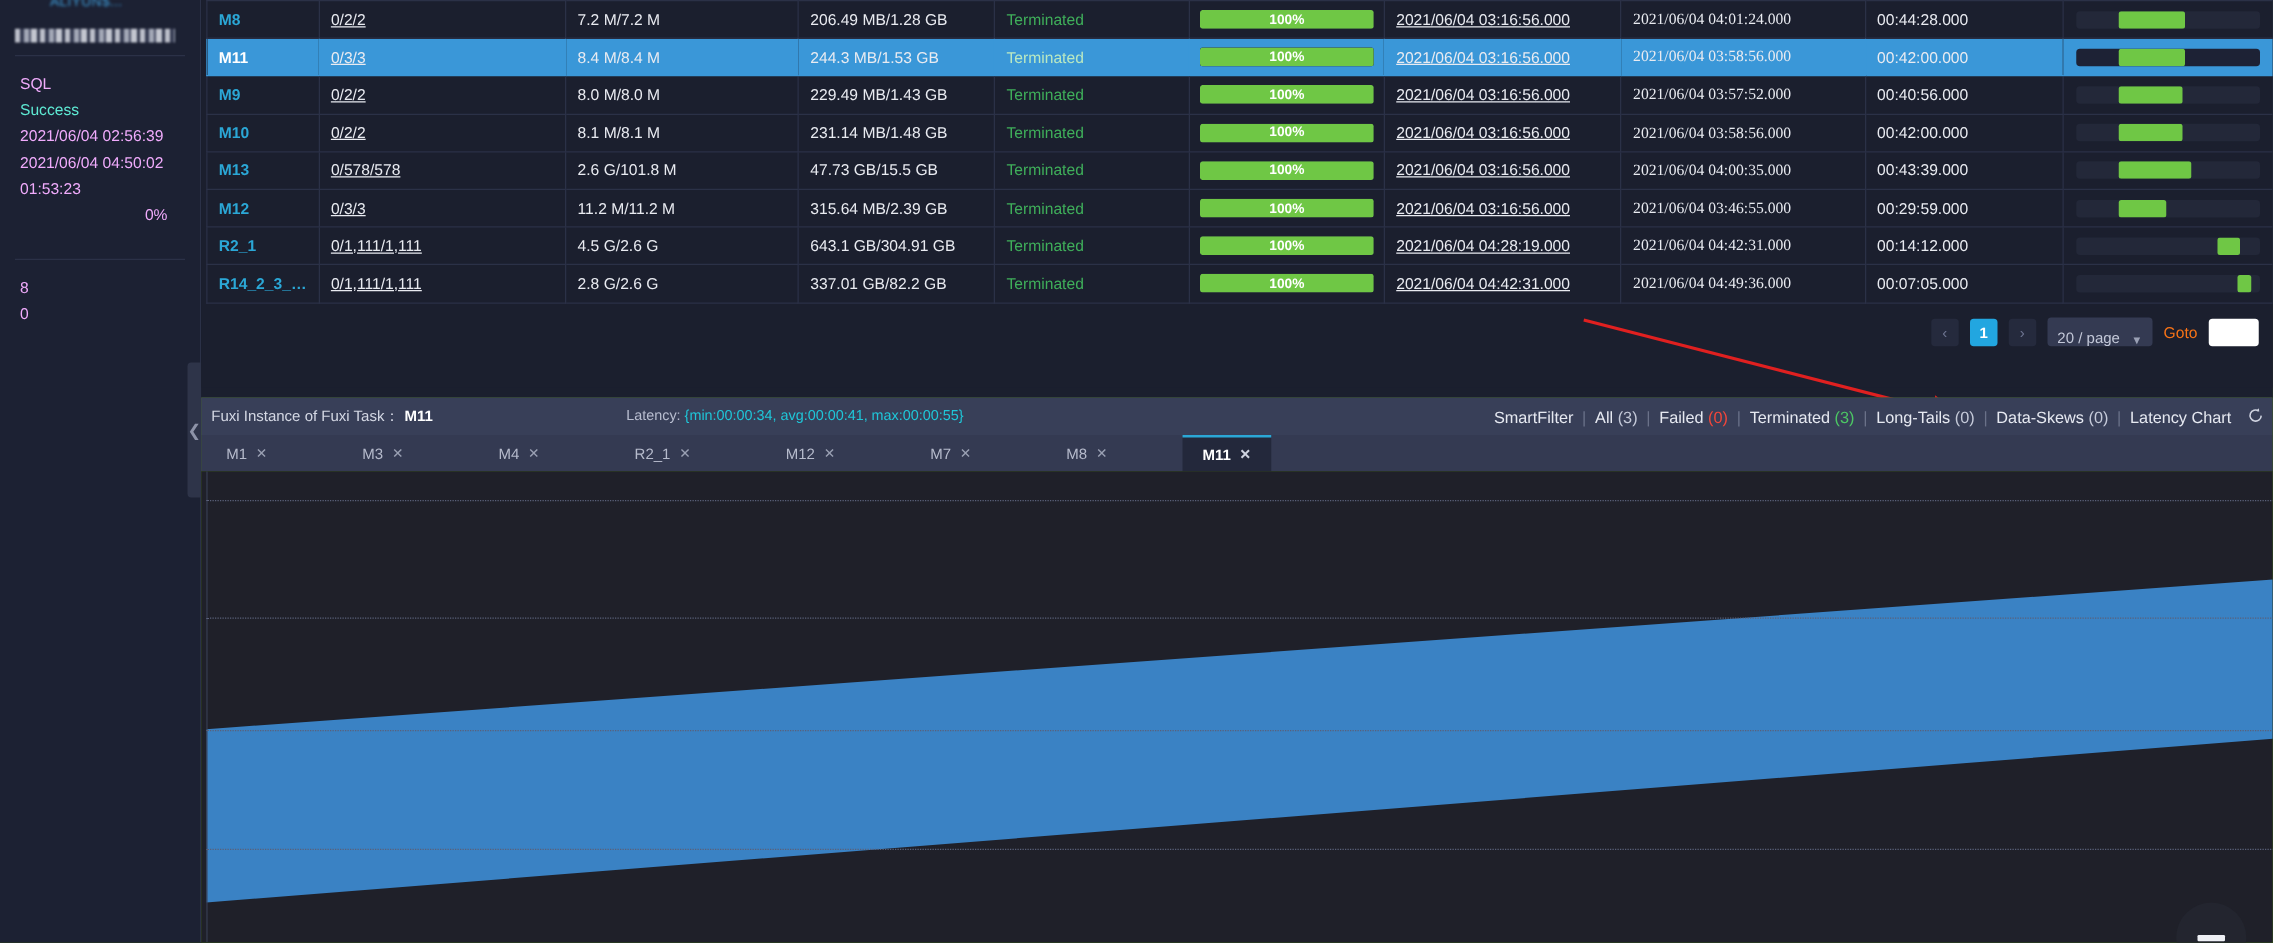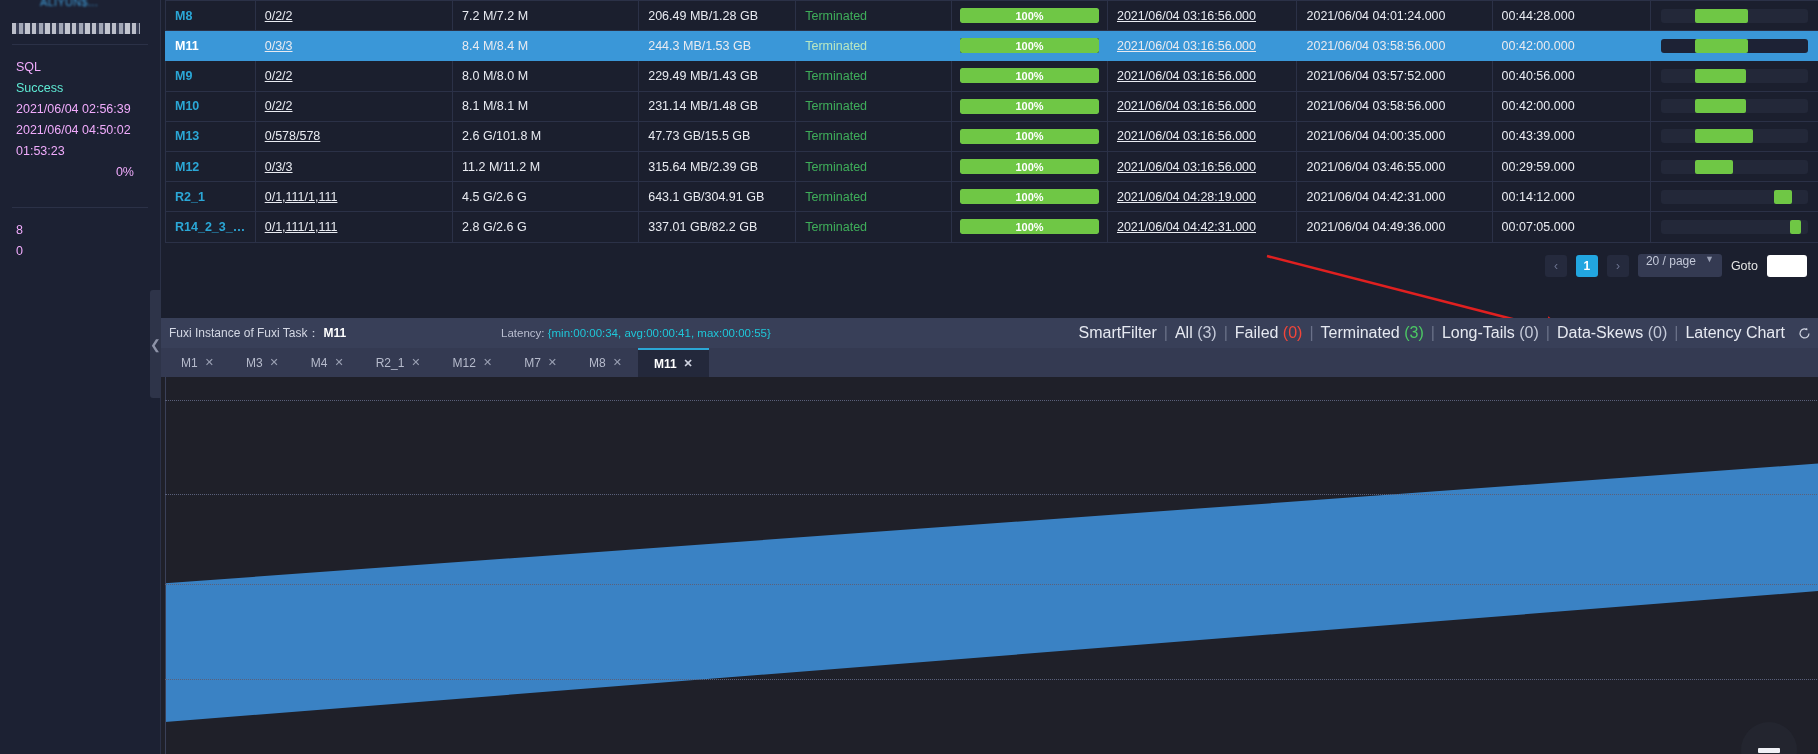--- a/index.html
+++ b/index.html
@@ -71,21 +71,21 @@
     overflow: hidden;
     vertical-align: middle;
   }
   .c-name  { width: 80px;  color: #2ba7d6 !important; font-weight: 600; text-overflow: ellipsis; }
   .c-inst  { width: 176px; text-decoration: underline; }
   .c-io    { width: 166px; }
   .c-bytes { width: 140px; }
   .c-stat  { width: 139px; color: #3fae5a !important; }
   .c-prog  { width: 139px; padding: 0 8px !important; }
   .c-t1    { width: 169px; text-decoration: underline; }
-  .c-t2    { width: 174px; }
+  .c-t2    { width: 174px; font-family: Liberation Serif, serif; }
   .c-dur   { width: 141px; }
   .c-gantt { width: 150px; padding: 0 10px !important; }
 
   tr.row-sel td { background: #3a97d8; border-color: #3a97d8; }
   tr.row-sel .c-name { color: #ffffff !important; }
   tr.row-sel .c-stat { color: #b9e8c2 !important; }
 
   .pbar {
     position: relative; height: 15px; width: 100%;
     background: #252a3d; border-radius: 2px; overflow: hidden;
@@ -123,25 +123,25 @@
   }
   .pg-num {
     width: 22px; height: 22px; border-radius: 3px;
     background: #22a6e0; color: #fff; font-weight: 700;
     display: flex; align-items: center; justify-content: center;
     font-size: 12px; cursor: pointer;
   }
   .pg-size {
     height: 23px; min-width: 84px; border-radius: 3px;
     background: #343a52; color: #c4c9d9;
-    display: flex; align-items: flex-start; justify-content: space-between;
+    display: flex; align-items: flex-end; justify-content: space-between;
     padding: 0 8px; gap: 8px; font-size: 12px; cursor: pointer;
   }
   .pg-size .cv { font-size: 9px; color: #9aa0b5; }
-  .pg-goto-label { color: #e5e5e5; font-size: 12.5px; }
+  .pg-goto-label { color: #f97316; font-size: 12.5px; }
   .pg-goto-input {
     width: 40px; height: 22px; border-radius: 3px;
     background: #ffffff; border: none; outline: none;
   }
 
   
   .arrow-svg { position: absolute; left: 0; top: 0; pointer-events: none; }
 
   
   .close-x {
@@ -162,33 +162,33 @@
     font-size: 12px; color: #e2e5ee; position: relative;
   }
   .bp-title { color: #d4d8e4; }
   .bp-title b { color: #ffffff; margin-left: 4px; }
   .bp-latency {
     position: absolute; left: 340px;
     color: #b9bed0; font-size: 11.5px;
   }
   .bp-latency .cy { color: #1fc6d8; }
   .bp-filters {
-    margin-left: auto; display: flex; align-items: center;
-    gap: 0; font-size: 16px; white-space: nowrap;
+    margin-left: auto; display: flex; align-items: flex-start;
+    gap: 0; font-size: 13px; white-space: nowrap;
   }
   .bp-filters .fi { padding: 0 7px; cursor: pointer; color: #e6e9f1; }
   .bp-filters .sep { color: #6a7189; }
   .bp-filters .cnt-g { color: #4cc764; }
   .bp-filters .cnt-r { color: #f2463a; }
   .bp-filters .cnt-n { color: #c5cad9; }
   .refresh-ic { margin-left: 6px; cursor: pointer; display: flex; align-items: center; }
 
   .tabs {
     height: 29px; background: #343a52;
-    display: flex; align-items: stretch; padding-left: 4px;
+    display: flex; align-items: stretch; padding-left: 4px; gap: 44px;
   }
   .tab {
     display: flex; align-items: center; gap: 7px;
     padding: 0 16px; font-size: 12px; color: #b6bbcc; cursor: pointer;
   }
   .tab .x { color: #9aa0b3; font-size: 11px; }
   .tab.active {
     background: #23283b; color: #ffffff; font-weight: 700;
     border-top: 2px solid #2ba7d6;
   }

